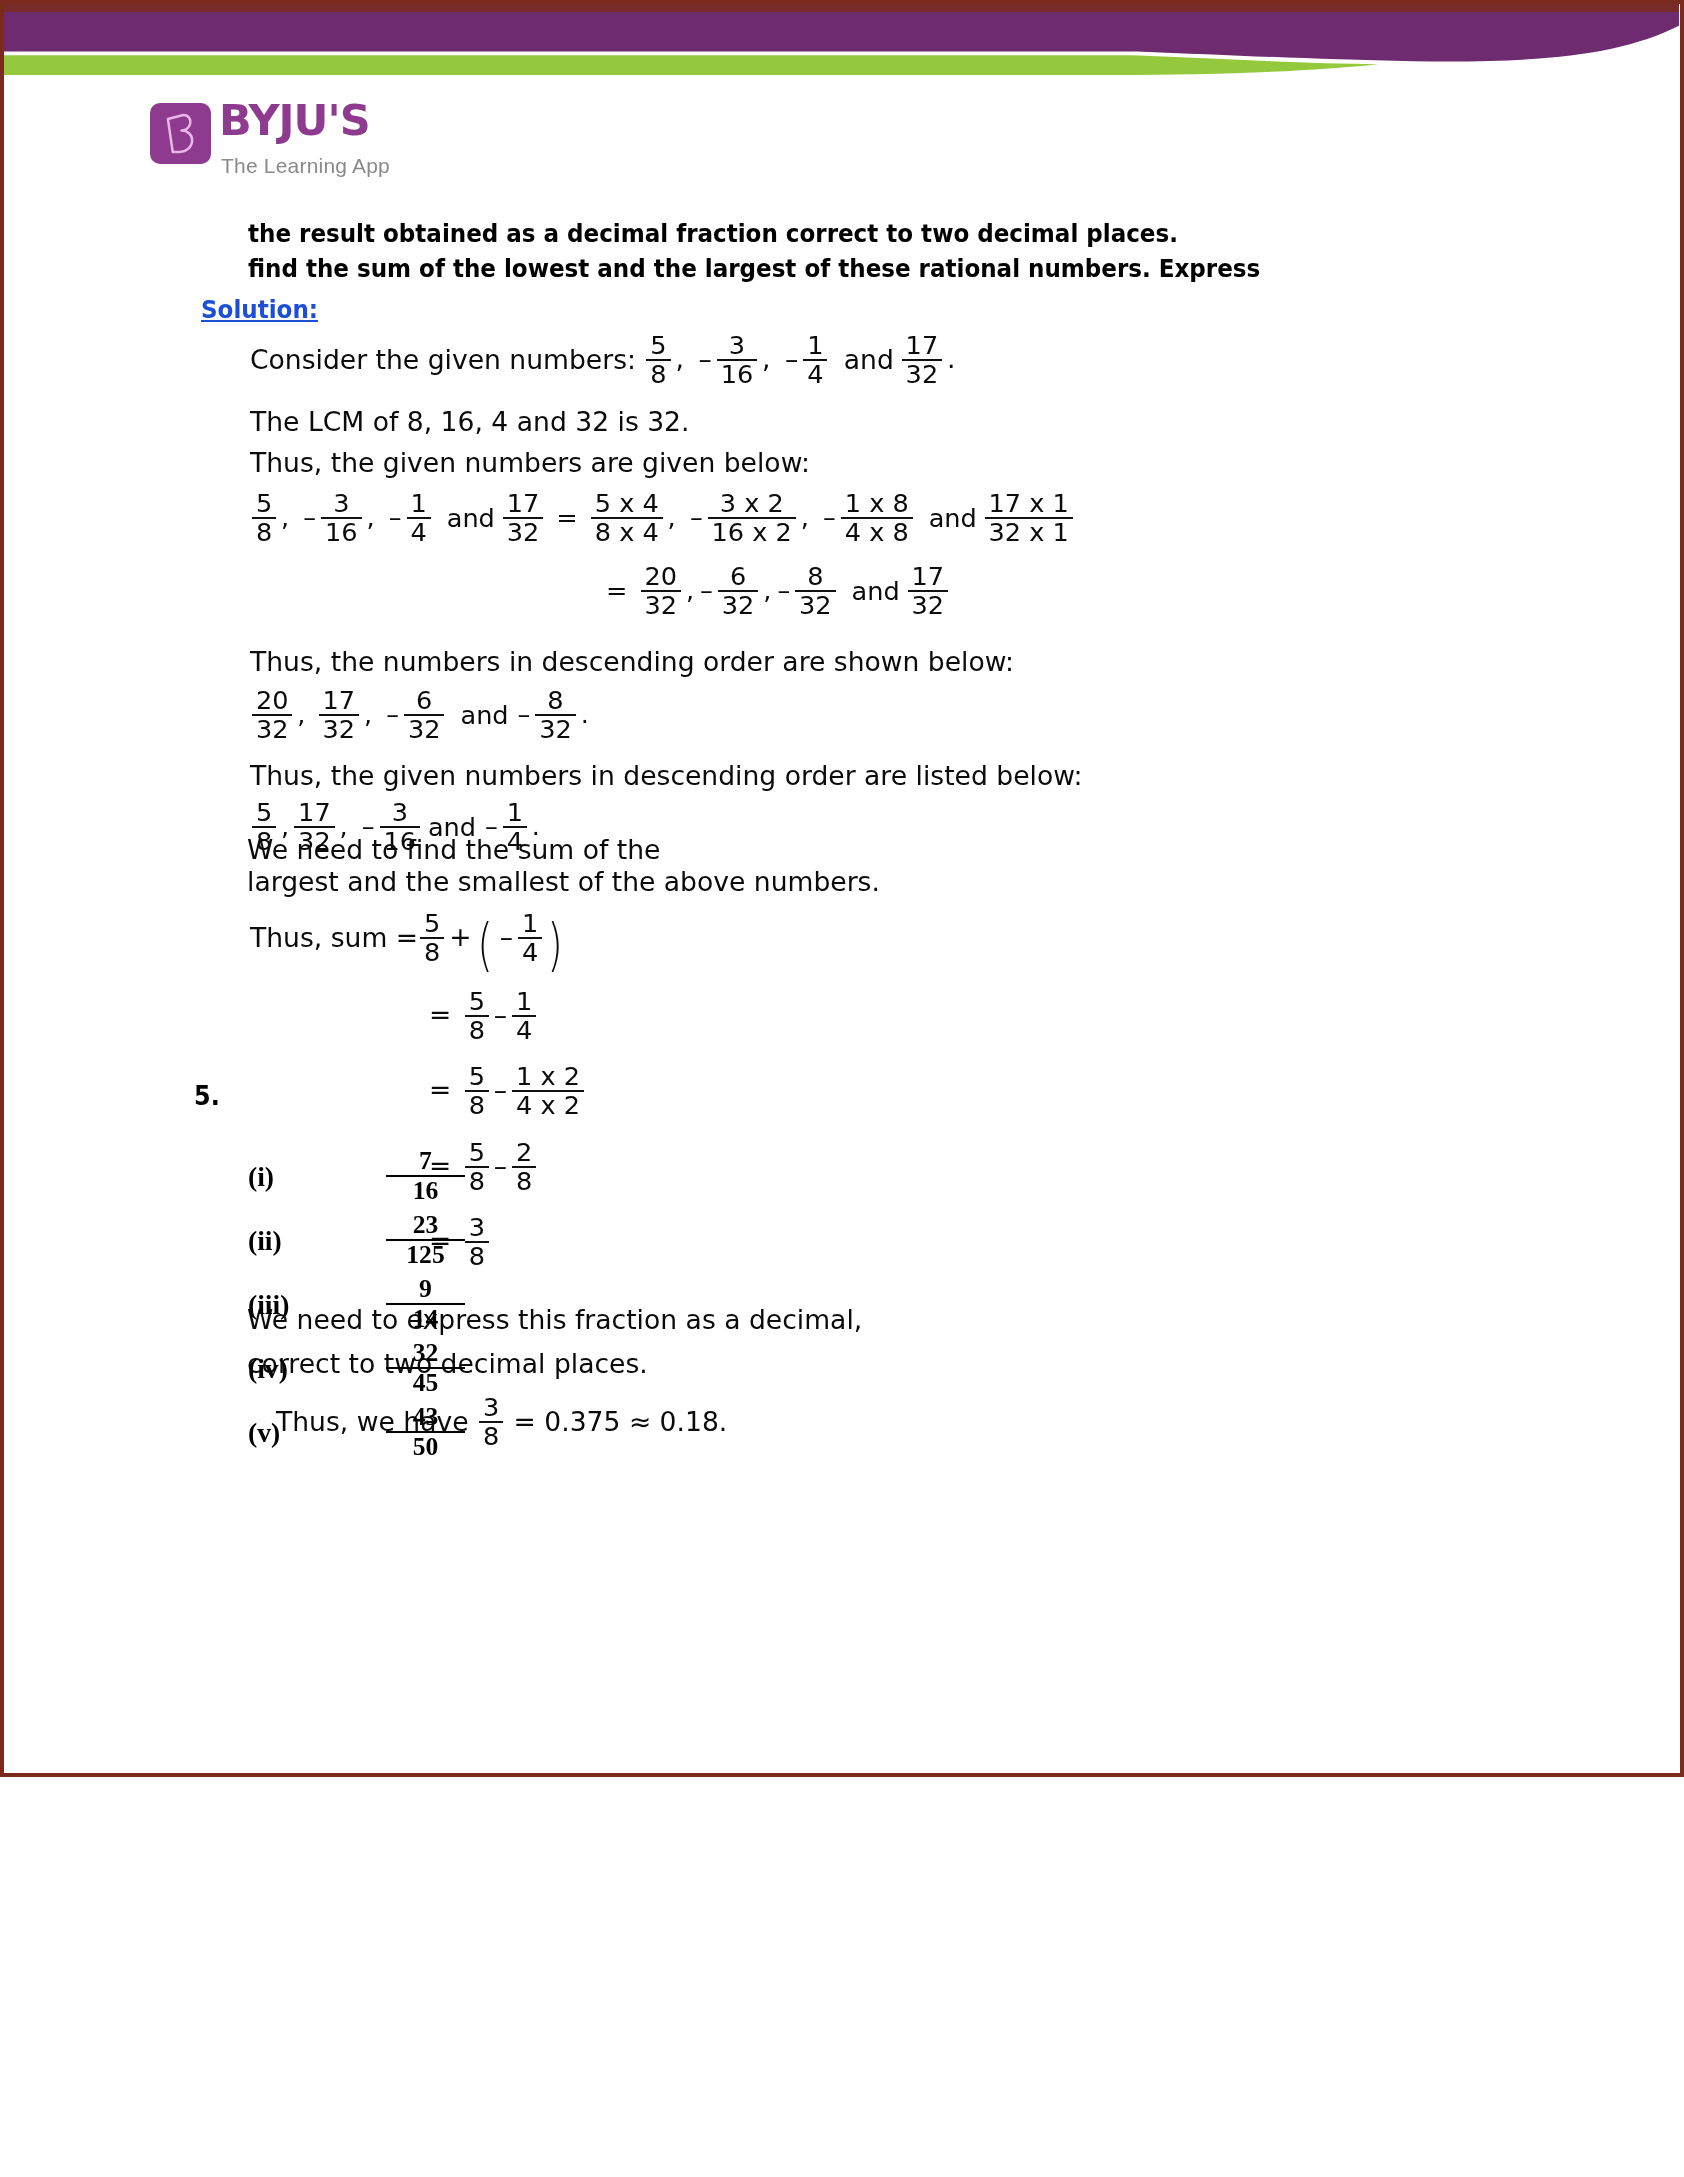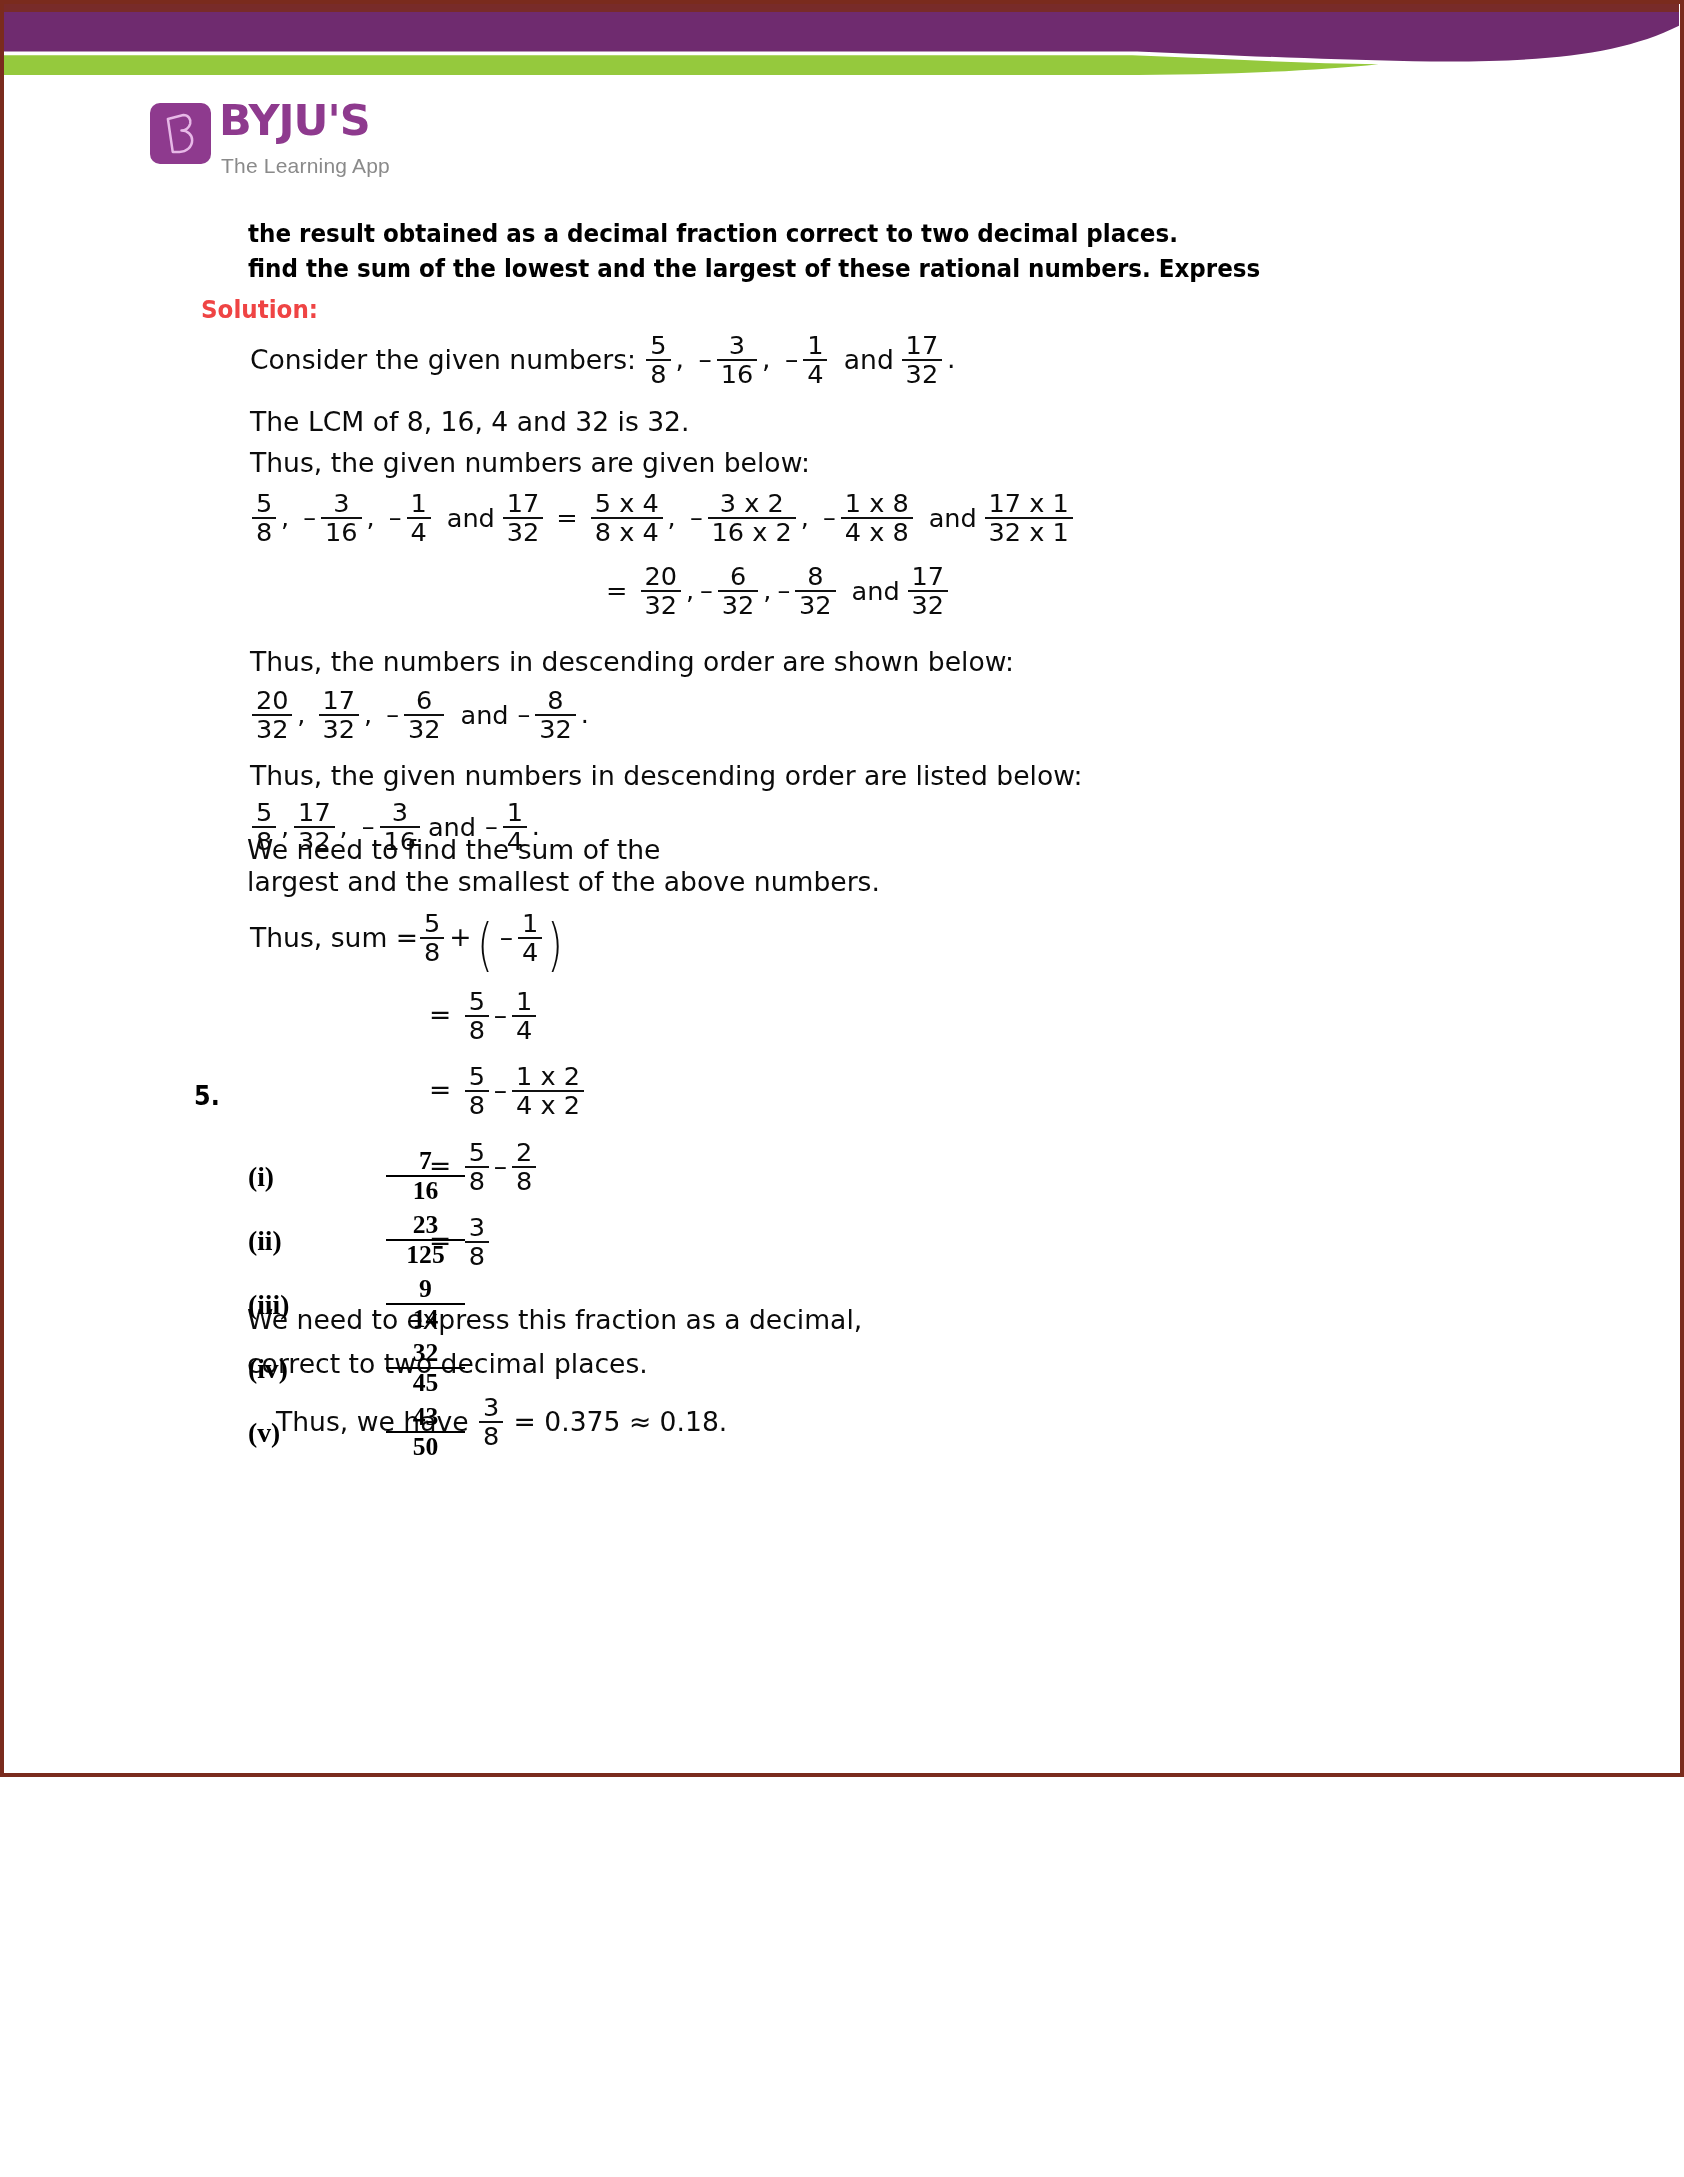--- a/index.html
+++ b/index.html
@@ -115,21 +115,22 @@
     text-align: left;
   }
 
   .solution-label {
     position: absolute;
     left: 197px;
     top: 78px;
     font-family: "DejaVu Sans Condensed", "Liberation Sans Narrow", "Liberation Sans", sans-serif;
     font-weight: bold;
     font-size: 25.6px;
-    color: #ef4444;
+    color: #1d4ed8;
+    text-decoration: underline;
   }
 
   
   .mtext {
     position: absolute;
     font-family: "DejaVu Sans", sans-serif;
     font-size: 26.6px;
     color: #0b0b0b;
     white-space: nowrap;
     line-height: 1;

